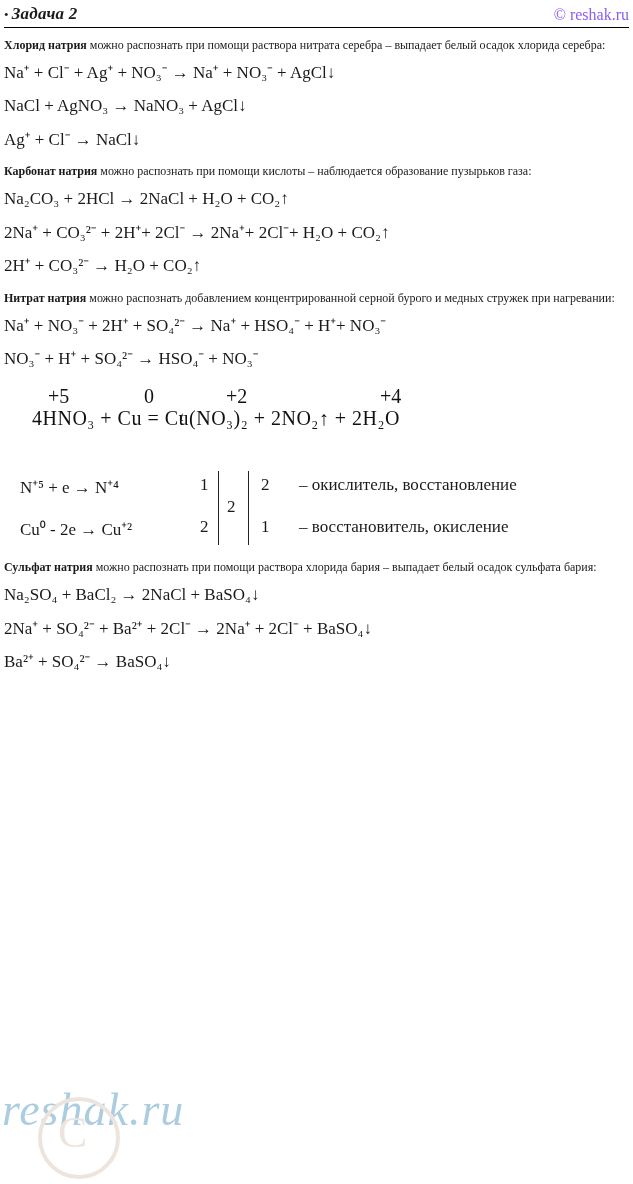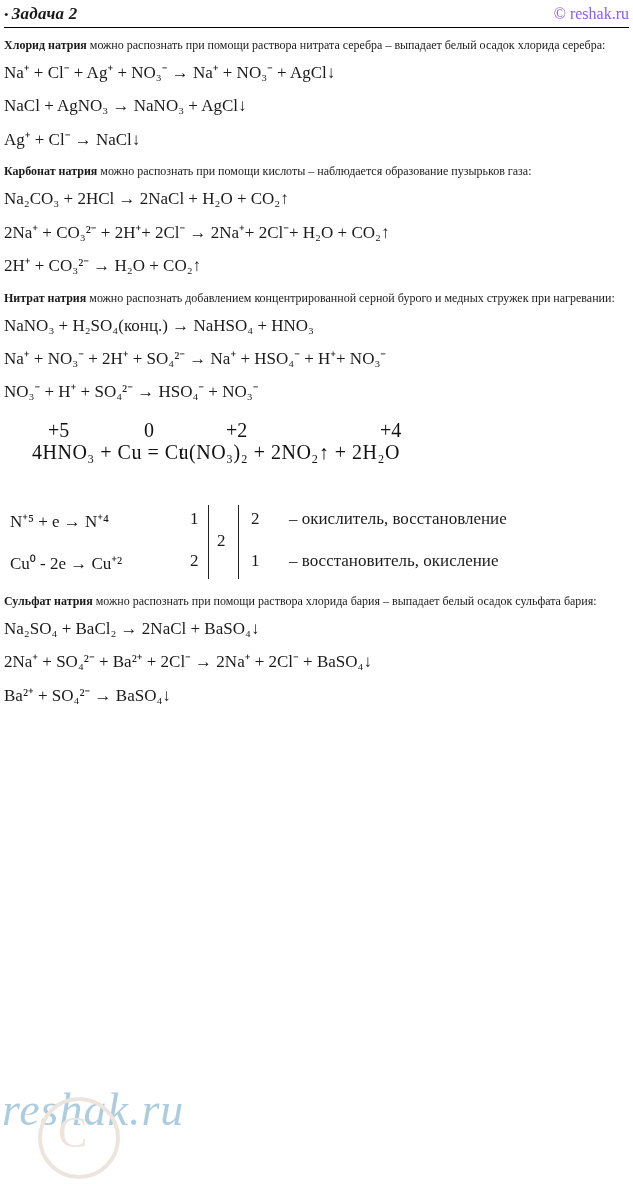--- a/index.html
+++ b/index.html
@@ -18,21 +18,21 @@
   .page {
     position: relative;
     width: 633px;
     height: 1184px;
     box-sizing: border-box;
     padding: 4px 4px 0 4px;
   }
   
   .header {
     display: flex;
-    align-items: center;
+    align-items: flex-end;
     justify-content: space-between;
     border-bottom: 1px solid #000;
     padding-bottom: 3px;
     margin-bottom: 9px;
   }
   .header-left {
     font-style: italic;
     font-weight: bold;
     font-size: 17px;
     letter-spacing: .2px;
@@ -90,21 +90,21 @@
   }
   .bigrx .tmark {
     position: absolute;
     font-size: 13px;
     font-style: italic;
     color: #111;
   }
   
   .balance {
     position: relative;
-    margin: 14px 0 8px 4px;
+    margin: 14px 0 8px 14px;
     height: 82px;
     font-size: 17px;
   }
   .balance .half {
     position: absolute;
     left: 2px;
     white-space: nowrap;
   }
   .balance .n1 { position: absolute; left: 182px; }
   .balance .vline {
@@ -188,21 +188,20 @@
     <div class="eq">Ag⁺ + Cl⁻ → NaCl↓</div>
 
     <p class="para"><span class="b">Карбонат натрия</span><span> можно распознать при помощи кислоты – наблюдается образование пузырьков газа:</span></p>
 
     <div class="eq">Na₂CO₃ + 2HCl → 2NaCl + H₂O + CO₂↑</div>
     <div class="eq">2Na⁺ + CO₃²⁻ + 2H⁺+ 2Cl⁻ → 2Na⁺+ 2Cl⁻+ H₂O + CO₂↑</div>
     <div class="eq">2H⁺ + CO₃²⁻ → H₂O + CO₂↑</div>
 
     <p class="para"><span class="b">Нитрат натрия</span><span> можно распознать добавлением концентрированной серной бурого и медных стружек при нагревании:</span></p>
 
-    <div class="eq">NaNO₃ + H₂SO₄(конц.) → NaHSO₄ + HNO₃</div>
     <div class="eq">Na⁺ + NO₃⁻ + 2H⁺ + SO₄²⁻ → Na⁺ + HSO₄⁻ + H⁺+ NO₃⁻</div>
     <div class="eq">NO₃⁻ + H⁺ + SO₄²⁻ → HSO₄⁻ + NO₃⁻</div>
 
     <div class="bigrx">
       <div class="ox" style="left:44px">+5</div>
       <div class="ox" style="left:140px">0</div>
       <div class="ox" style="left:222px">+2</div>
       <div class="ox" style="left:376px">+4</div>
       <div class="tmark" style="left:176px; top:24px">t</div>
       <div class="line">4HNO₃  +  Cu  =  Cu(NO₃)₂  +  2NO₂↑  +  2H₂O</div>

